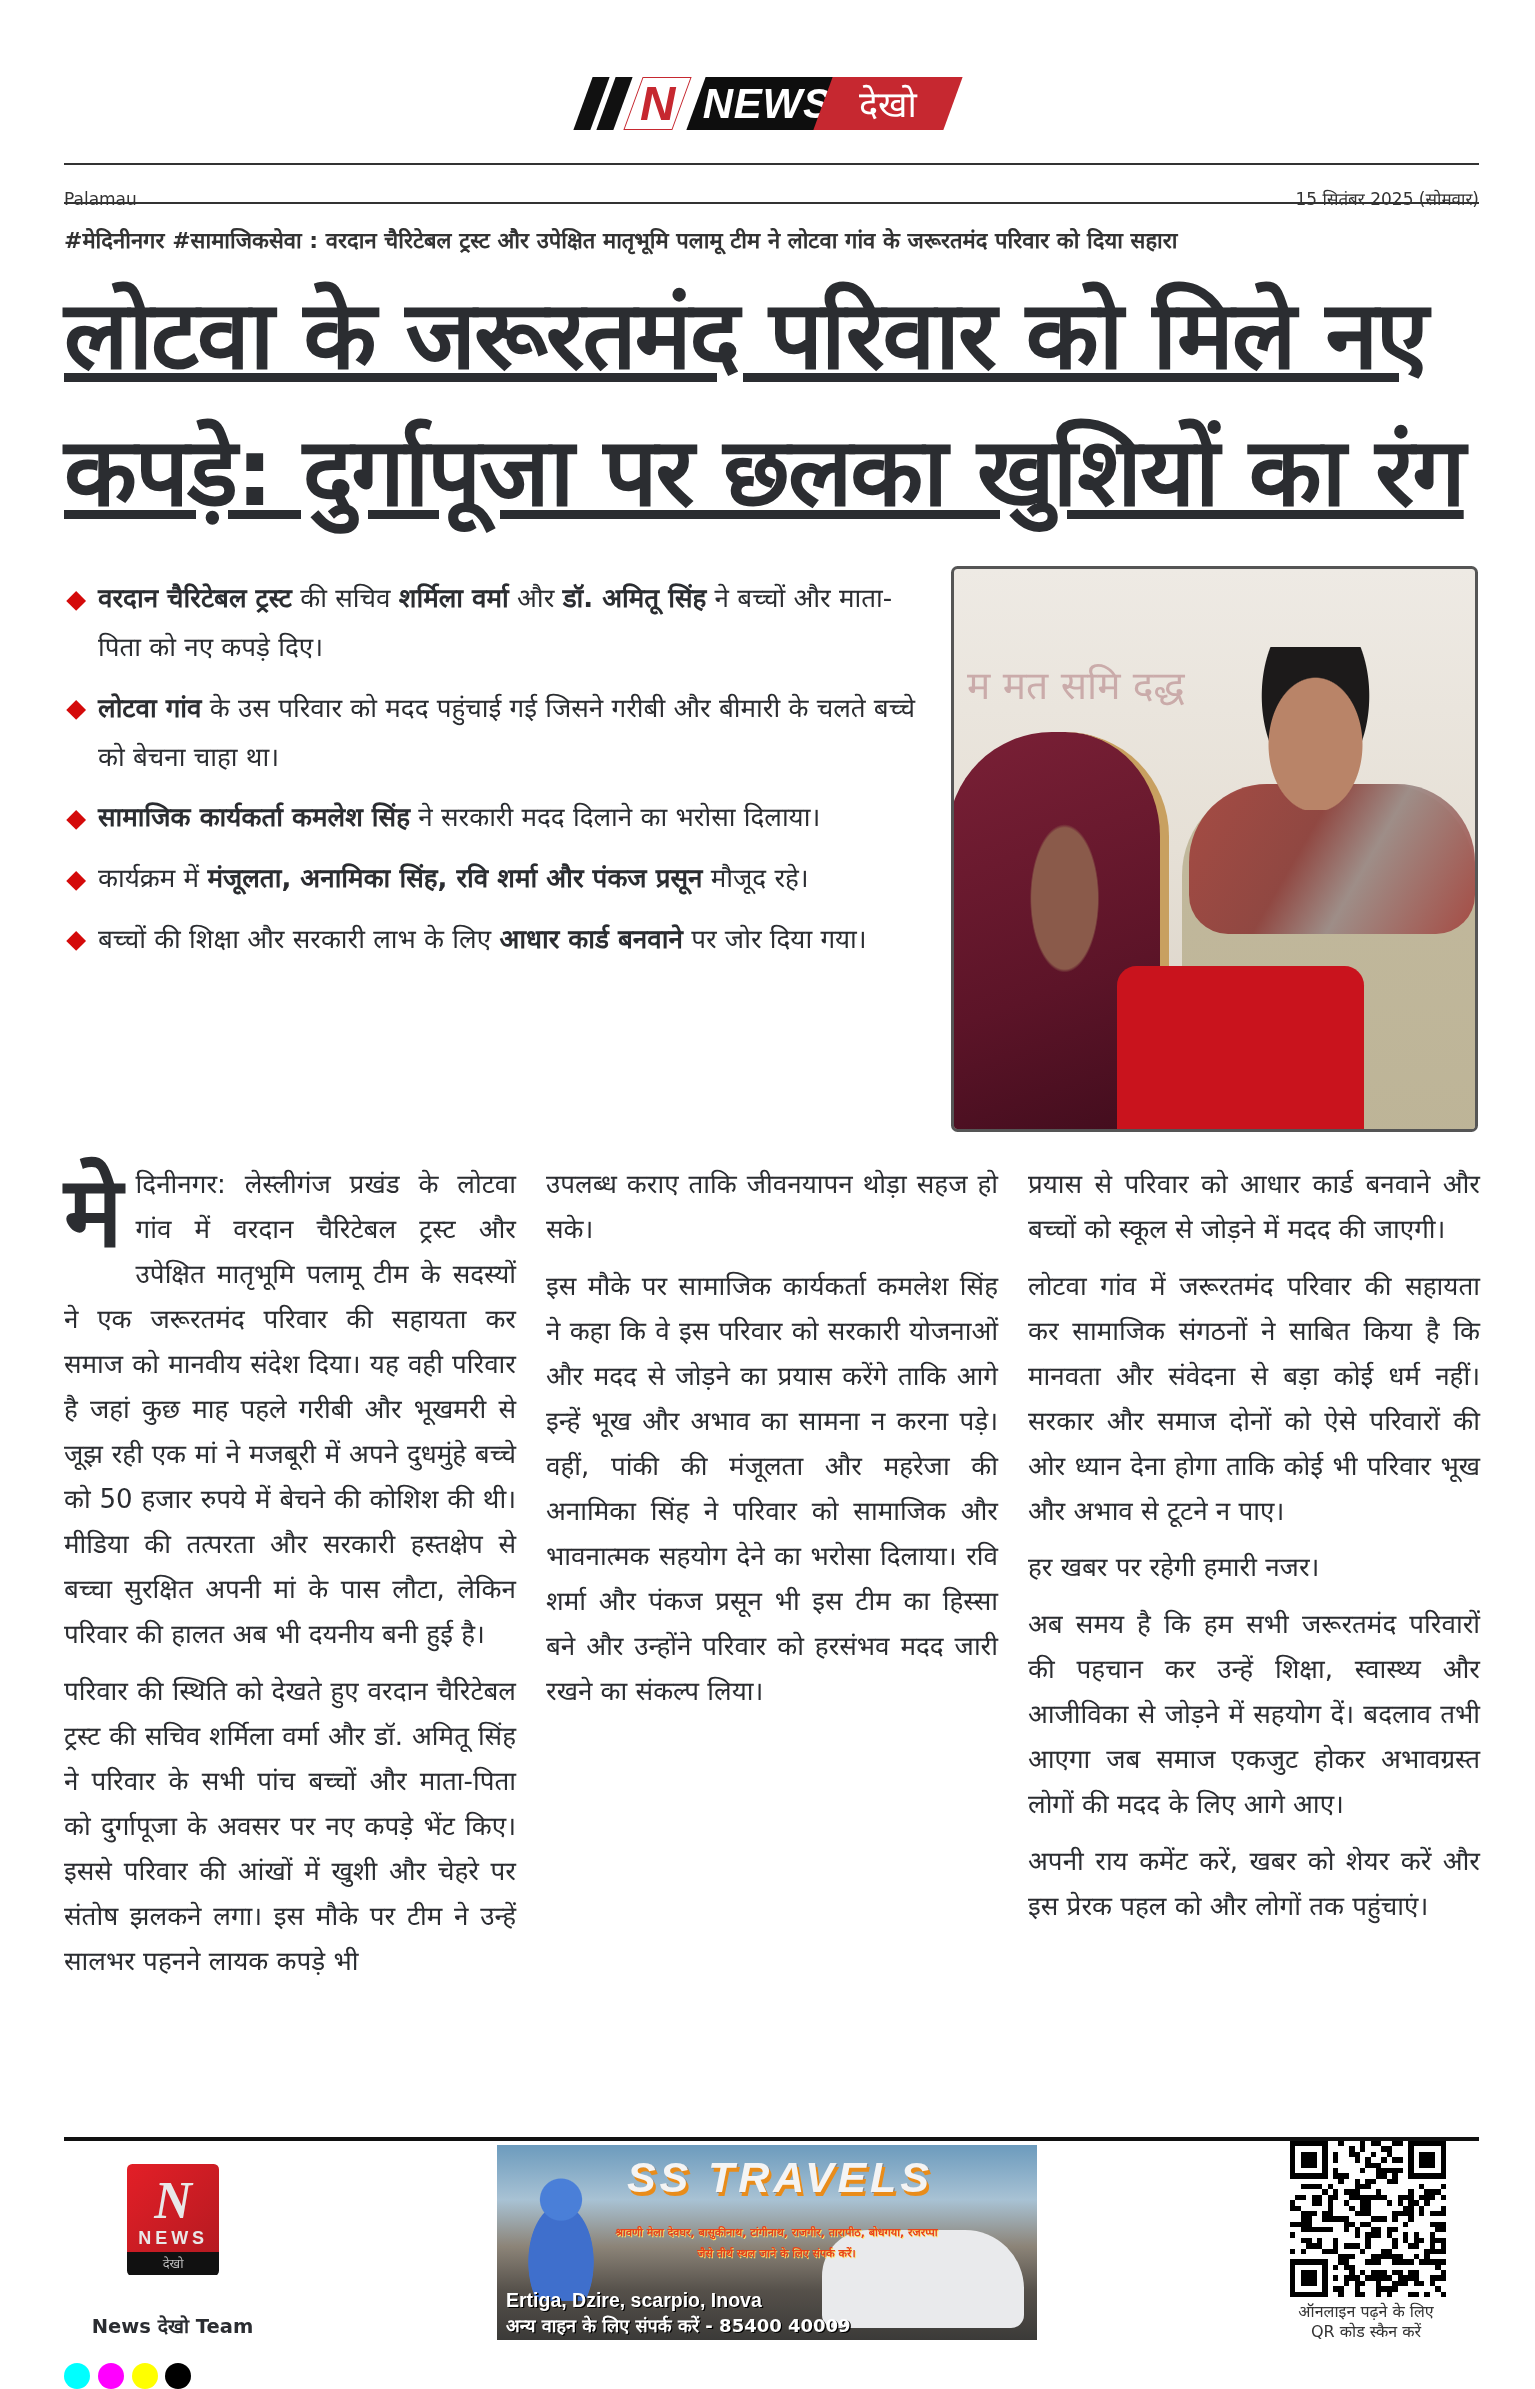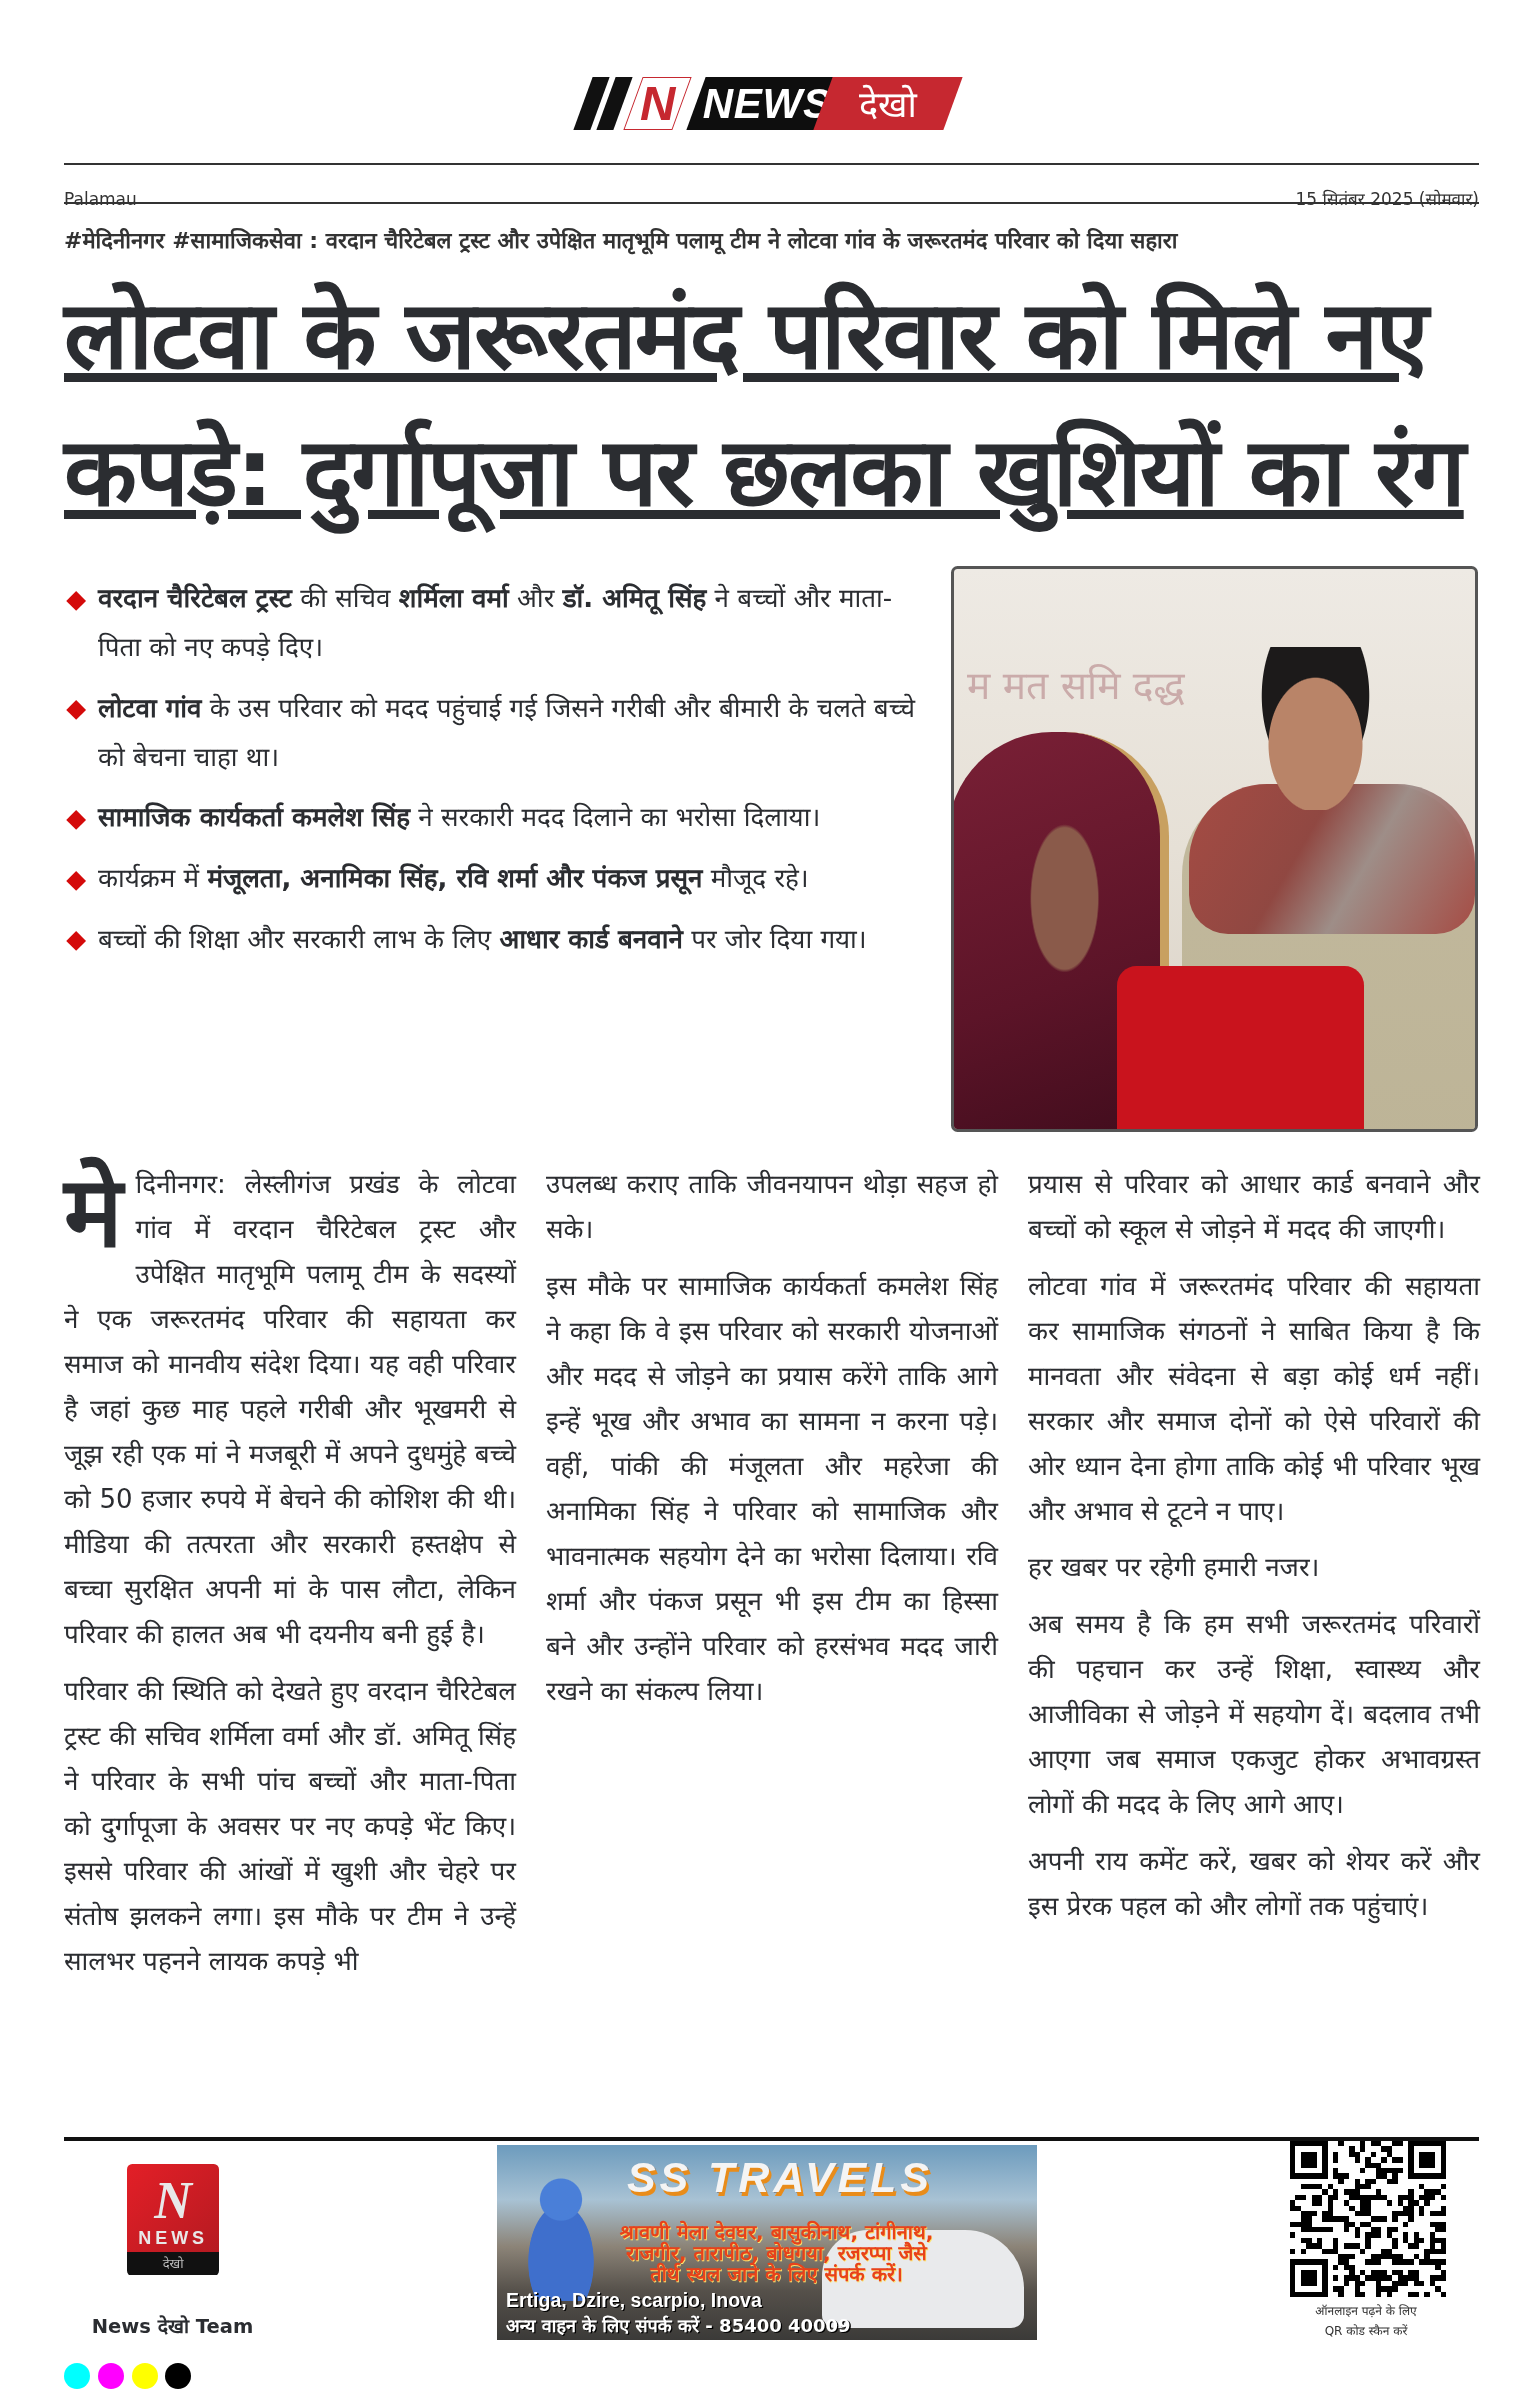--- a/index.html
+++ b/index.html
@@ -182,21 +182,21 @@
     font-weight: 700; font-style: italic; font-size: 43px; color: #f4f4f4; letter-spacing: 3.9px;
     text-shadow: 2.6px 3.9px 0 #e98c1a, 1.3px 1.3px 0 #888;
   }
   .ad .deity {
     position: absolute; left: 11.7px; top: 26px; width: 104px; height: 130px;
     background: radial-gradient(circle at 50% 22%, #4a7fd8 0 18%, transparent 19%),
                 radial-gradient(ellipse at 50% 70%, #3f6fcc 0 44%, transparent 45%);
   }
   .ad .tirth {
     position: absolute; left: 117px; top: 77px; width: 325px; text-align: center;
-    font-size: 20px; font-weight: 700; color: #e8421a; line-height: 21px;
+    font-size: 11px; font-weight: 700; color: #e8421a; line-height: 21px;
     text-shadow: 0.7px 0.7px 0 #fce36c;
   }
   .ad .car {
     position: absolute; left: 325px; top: 85px; width: 202px; height: 98px;
     background: #e9eaec; border-radius: 46px 59px 13px 13px;
   }
   .ad .vehicles {
     position: absolute; left: 9px; top: 144px; font-family: "Liberation Sans", sans-serif;
     font-weight: 700; font-size: 19.5px; color: #fff; text-shadow: 1.3px 1.3px 0 #000;
   }
@@ -205,21 +205,21 @@
     text-shadow: 1.3px 1.3px 0 #000; white-space: nowrap;
   }
 
   .qr {
     position: absolute; left: 1290px; top: 2141px; width: 156px; height: 156px;
     background: #fff;
   }
   .qr svg { width: 156px; height: 156px; display: block; }
   .qr-caption {
     position: absolute; left: 1262px; top: 2302px; width: 208px; text-align: center;
-    font-size: 12px; line-height: 19.5px; color: #333;
+    font-size: 16px; line-height: 19.5px; color: #333;
   }
 </style>
 </head>
 <body>
 
 <div class="masthead">
   <div class="logo">
     <div class="stripe s1"></div>
     <div class="stripe s2"></div>
     <div class="nbox">

